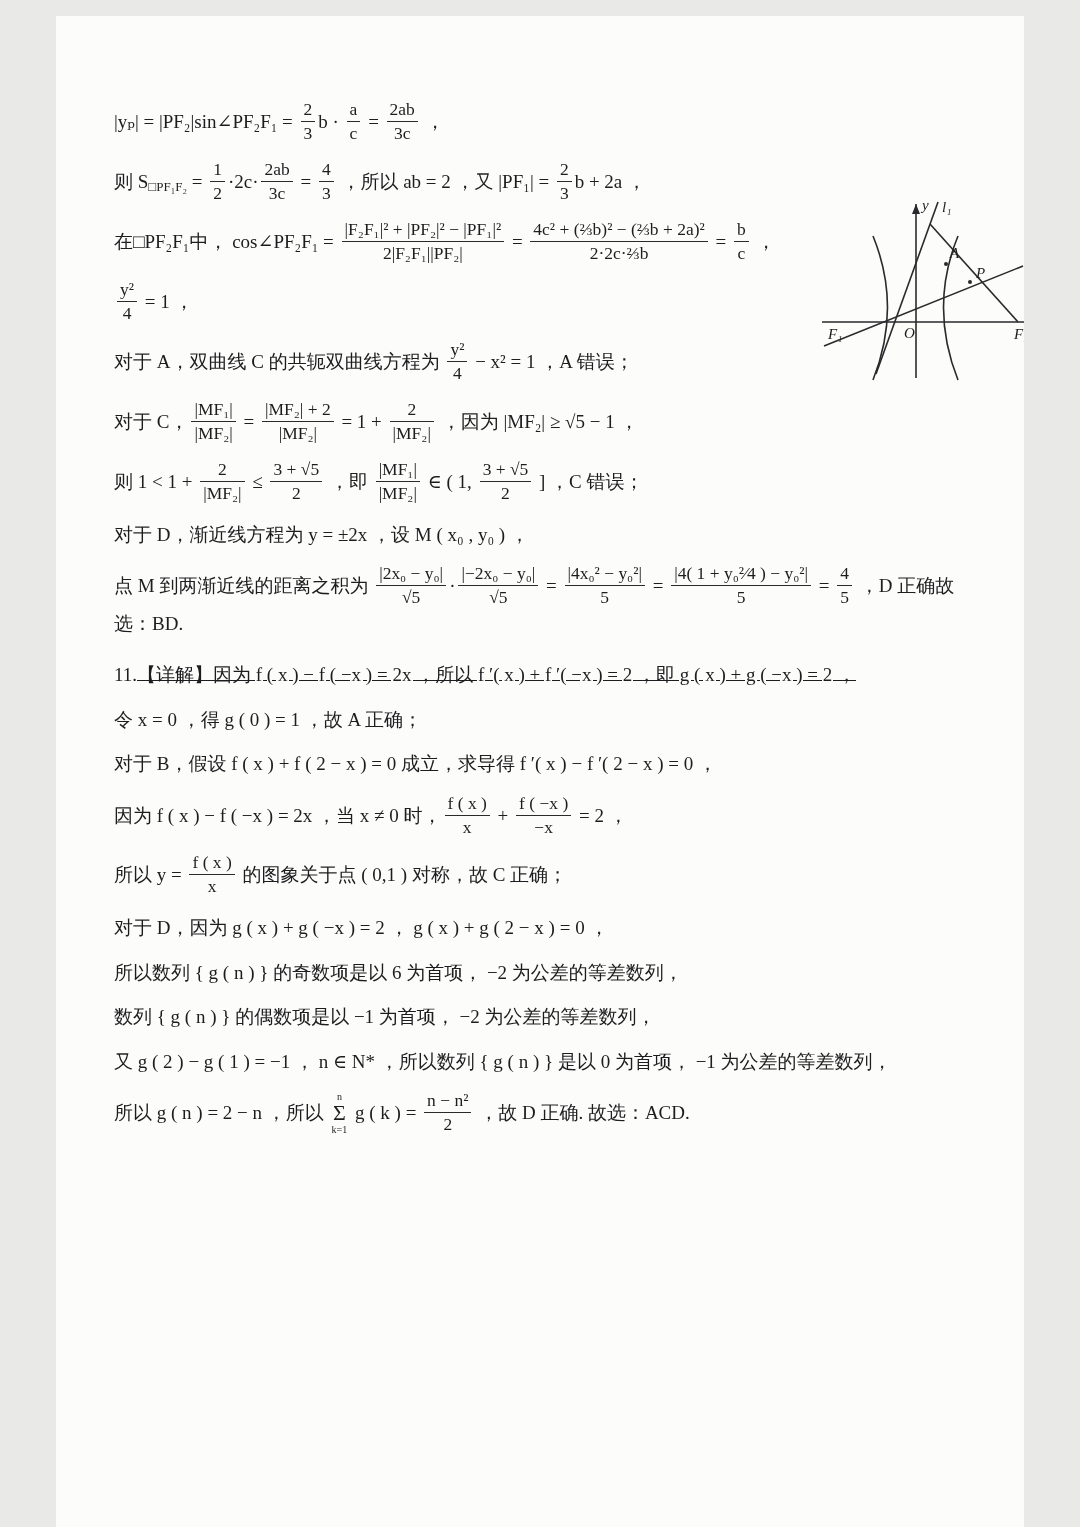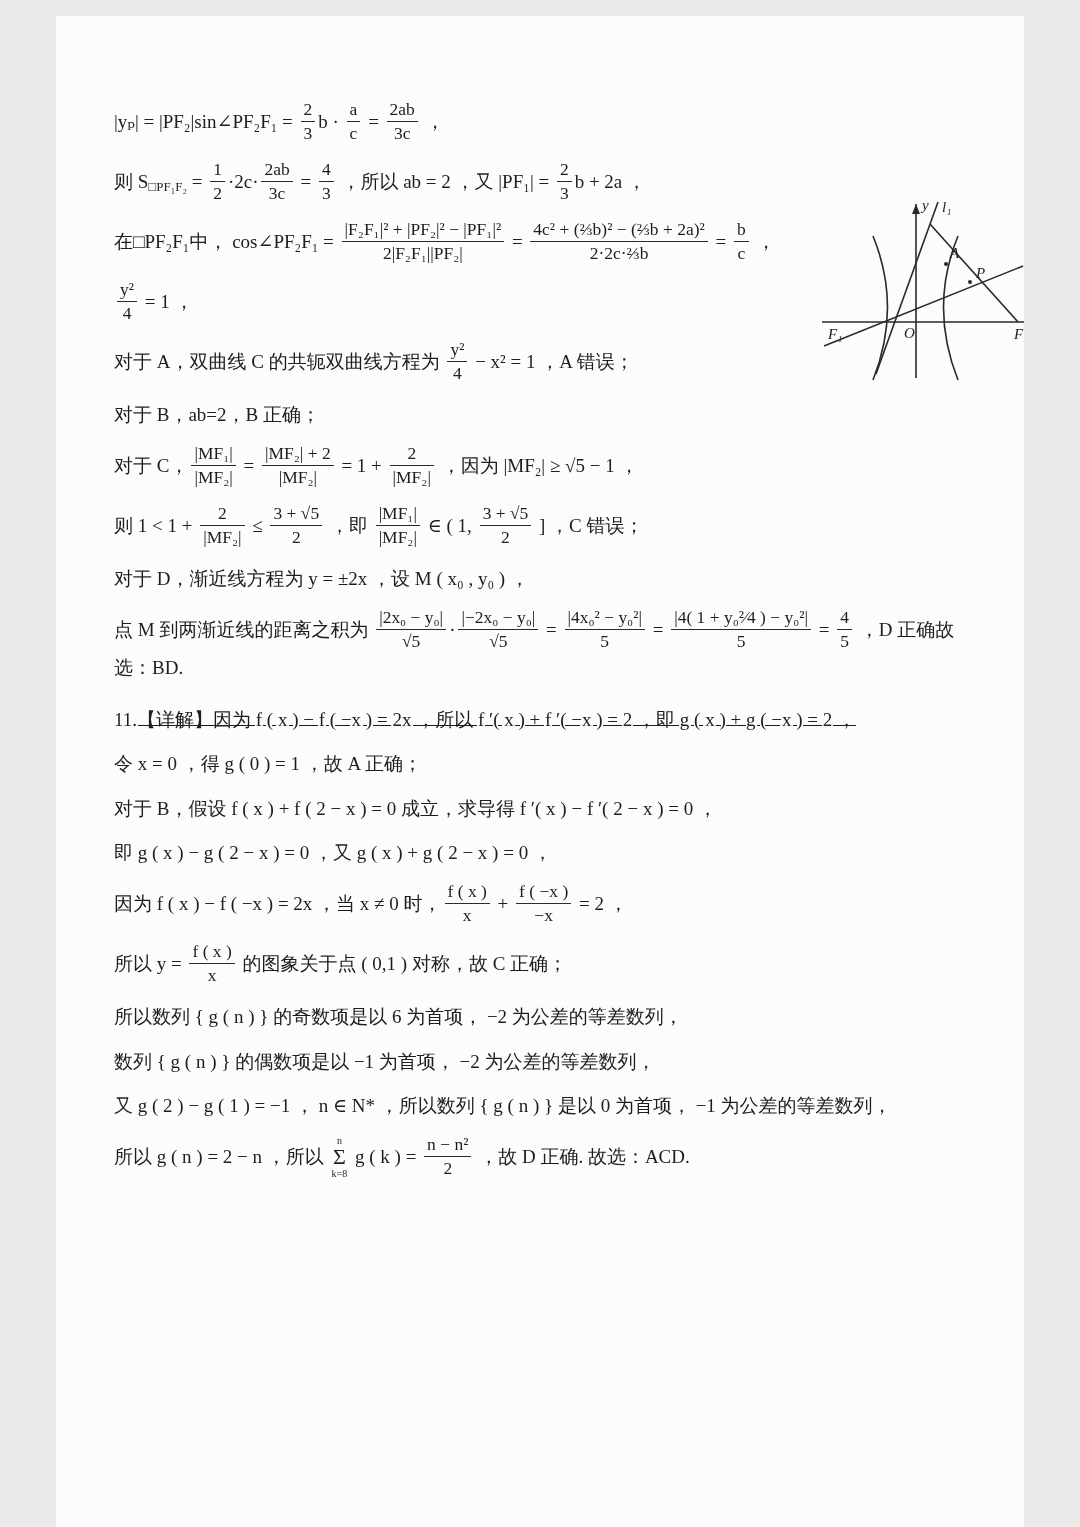--- a/index.html
+++ b/index.html
@@ -58,38 +58,37 @@
 <body>
 
 <div class="page">
 
   <div>
       <div class="line"><span class="txt">|yₚ| = |PF₂|sin∠PF₂F₁ = </span><span class="frac"><span class="num">2</span><span class="den">3</span></span><span class="txt">b · </span><span class="frac"><span class="num">a</span><span class="den">c</span></span><span class="txt"> = </span><span class="frac"><span class="num">2ab</span><span class="den">3c</span></span><span class="txt"> ，</span></div>
       <div class="line"><span class="txt">则 S</span><sub>□PF₁F₂</sub><span class="txt"> = </span><span class="frac"><span class="num">1</span><span class="den">2</span></span><span class="txt">·2c·</span><span class="frac"><span class="num">2ab</span><span class="den">3c</span></span><span class="txt"> = </span><span class="frac"><span class="num">4</span><span class="den">3</span></span><span class="txt"> ，所以 ab = 2 ，又 |PF₁| = </span><span class="frac"><span class="num">2</span><span class="den">3</span></span><span class="txt">b + 2a ，</span></div>
       <div class="line"><span class="txt">在□PF₂F₁中， cos∠PF₂F₁ = </span><span class="frac"><span class="num">|F₂F₁|² + |PF₂|² − |PF₁|²</span><span class="den">2|F₂F₁||PF₂|</span></span><span class="txt"> = </span><span class="frac"><span class="num">4c² + (⅔b)² − (⅔b + 2a)²</span><span class="den">2·2c·⅔b</span></span><span class="txt"> = </span><span class="frac"><span class="num">b</span><span class="den">c</span></span><span class="txt"> ，</span></div>
       <div class="line"><span class="frac"><span class="num">y²</span><span class="den">4</span></span><span class="txt"> = 1 ，</span></div>
       <div class="line"><span class="txt">对于 A，双曲线 C 的共轭双曲线方程为 </span><span class="frac"><span class="num">y²</span><span class="den">4</span></span><span class="txt"> − x² = 1 ，A 错误；</span></div>
-      <div class="line"><span class="txt">对于 B，ab=2，B 正确；</span></div>
       <div class="line"><span class="txt">对于 C，</span><span class="frac"><span class="num">|MF₁|</span><span class="den">|MF₂|</span></span><span class="txt"> = </span><span class="frac"><span class="num">|MF₂| + 2</span><span class="den">|MF₂|</span></span><span class="txt"> = 1 + </span><span class="frac"><span class="num">2</span><span class="den">|MF₂|</span></span><span class="txt"> ，因为 |MF₂| ≥ √5 − 1 ，</span></div>
       <div class="line"><span class="txt">则 1 &lt; 1 + </span><span class="frac"><span class="num">2</span><span class="den">|MF₂|</span></span><span class="txt"> ≤ </span><span class="frac"><span class="num">3 + √5</span><span class="den">2</span></span><span class="txt"> ，即 </span><span class="frac"><span class="num">|MF₁|</span><span class="den">|MF₂|</span></span><span class="txt"> ∈ ( 1, </span><span class="frac"><span class="num">3 + √5</span><span class="den">2</span></span><span class="txt"> ] ，C 错误；</span></div>
       <div class="line"><span class="txt">对于 D，渐近线方程为 y = ±2x ，设 M ( x₀ , y₀ ) ，</span></div>
       <div class="line"><span class="txt">点 M 到两渐近线的距离之积为 </span><span class="frac"><span class="num">|2x₀ − y₀|</span><span class="den">√5</span></span><span class="txt">·</span><span class="frac"><span class="num">|−2x₀ − y₀|</span><span class="den">√5</span></span><span class="txt"> = </span><span class="frac"><span class="num">|4x₀² − y₀²|</span><span class="den">5</span></span><span class="txt"> = </span><span class="frac"><span class="num">|4( 1 + y₀²⁄4 ) − y₀²|</span><span class="den">5</span></span><span class="txt"> = </span><span class="frac"><span class="num">4</span><span class="den">5</span></span><span class="txt"> ，D 正确故选：BD.</span></div>
       <div class="line" style="margin-top: 22px; text-decoration: underline;"><span class="txt">11.【详解】因为 f ( x ) − f ( −x ) = 2x ，所以 f ′( x ) + f ′( −x ) = 2 ，即 g ( x ) + g ( −x ) = 2 ，</span></div>
       <div class="line"><span class="txt">令 x = 0 ，得 g ( 0 ) = 1 ，故 A 正确；</span></div>
       <div class="line"><span class="txt">对于 B，假设 f ( x ) + f ( 2 − x ) = 0 成立，求导得 f ′( x ) − f ′( 2 − x ) = 0 ，</span></div>
-      <div class="line"><span class="txt">即 g ( x ) − g ( 2 − x ) = 0 ，又 g ( x ) + g ( 2 − x ) = 0 ，</span></div>
       <div class="line"><span class="txt">因为 f ( x ) − f ( −x ) = 2x ，当 x ≠ 0 时，</span><span class="frac"><span class="num">f ( x )</span><span class="den">x</span></span><span class="txt"> + </span><span class="frac"><span class="num">f ( −x )</span><span class="den">−x</span></span><span class="txt"> = 2 ，</span></div>
       <div class="line"><span class="txt">所以 y = </span><span class="frac"><span class="num">f ( x )</span><span class="den">x</span></span><span class="txt"> 的图象关于点 ( 0,1 ) 对称，故 C 正确；</span></div>
+      <div class="line"><span class="txt">对于 D，因为 g ( x ) + g ( −x ) = 2 ， g ( x ) + g ( 2 − x ) = 0 ，</span></div>
       <div class="line"><span class="txt">所以数列 { g ( n ) } 的奇数项是以 6 为首项， −2 为公差的等差数列，</span></div>
       <div class="line"><span class="txt">数列 { g ( n ) } 的偶数项是以 −1 为首项， −2 为公差的等差数列，</span></div>
       <div class="line"><span class="txt">又 g ( 2 ) − g ( 1 ) = −1 ， n ∈ N* ，所以数列 { g ( n ) } 是以 0 为首项， −1 为公差的等差数列，</span></div>
       <div class="line"><span class="txt">所以 g ( n ) = 2 − n ，所以 </span><span class="bigop">
           <span class="lim">n</span>
           <span class="sigma">Σ</span>
-          <span class="lim">k=8</span>
+          <span class="lim">k=1</span>
         </span><span class="txt"> g ( k ) = </span><span class="frac"><span class="num">n − n²</span><span class="den">2</span></span><span class="txt"> ，故 D 正确. 故选：ACD.</span></div>
     </div>
 
   <div class="figure">
     <svg viewBox="0 0 240 190">
 
       <line class="fig-stroke" x1="4" y1="128" x2="226" y2="128"></line>
       <polygon points="226,128 216,124 216,132" fill="#2a2a2c"></polygon>
       <line class="fig-stroke" x1="98" y1="184" x2="98" y2="10"></line>
       <polygon points="98,10 94,20 102,20" fill="#2a2a2c"></polygon>

